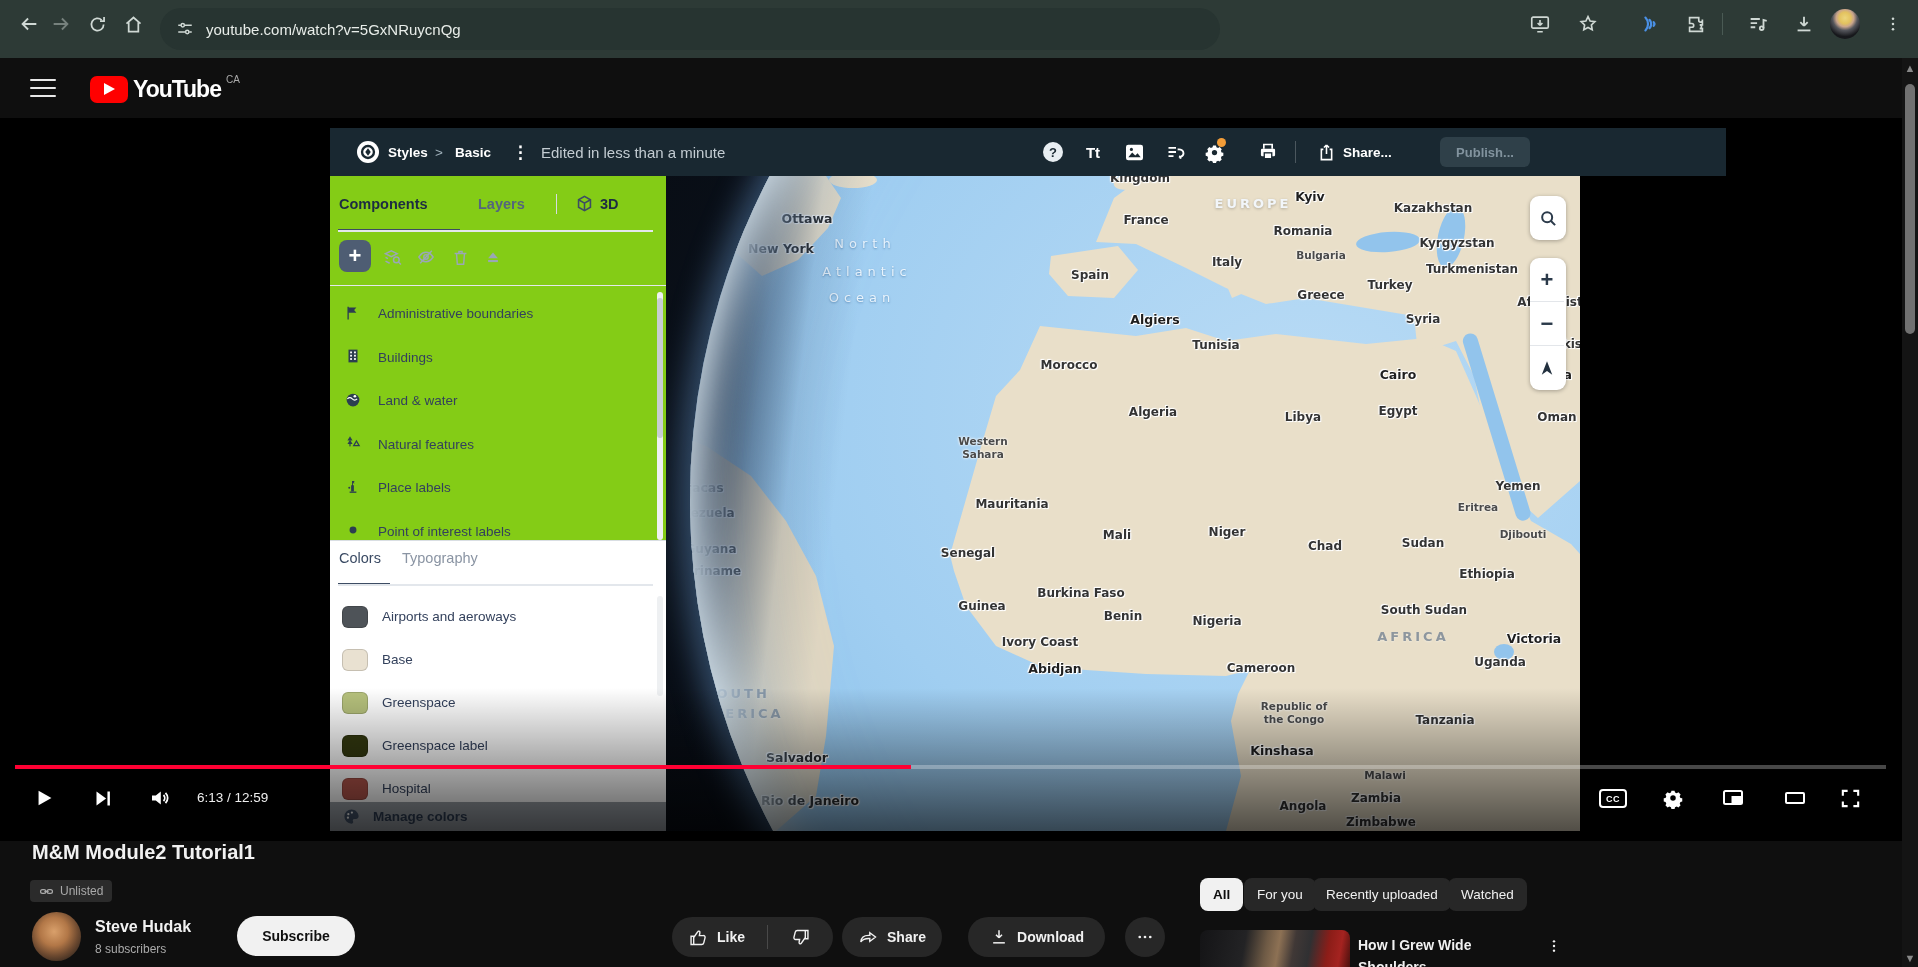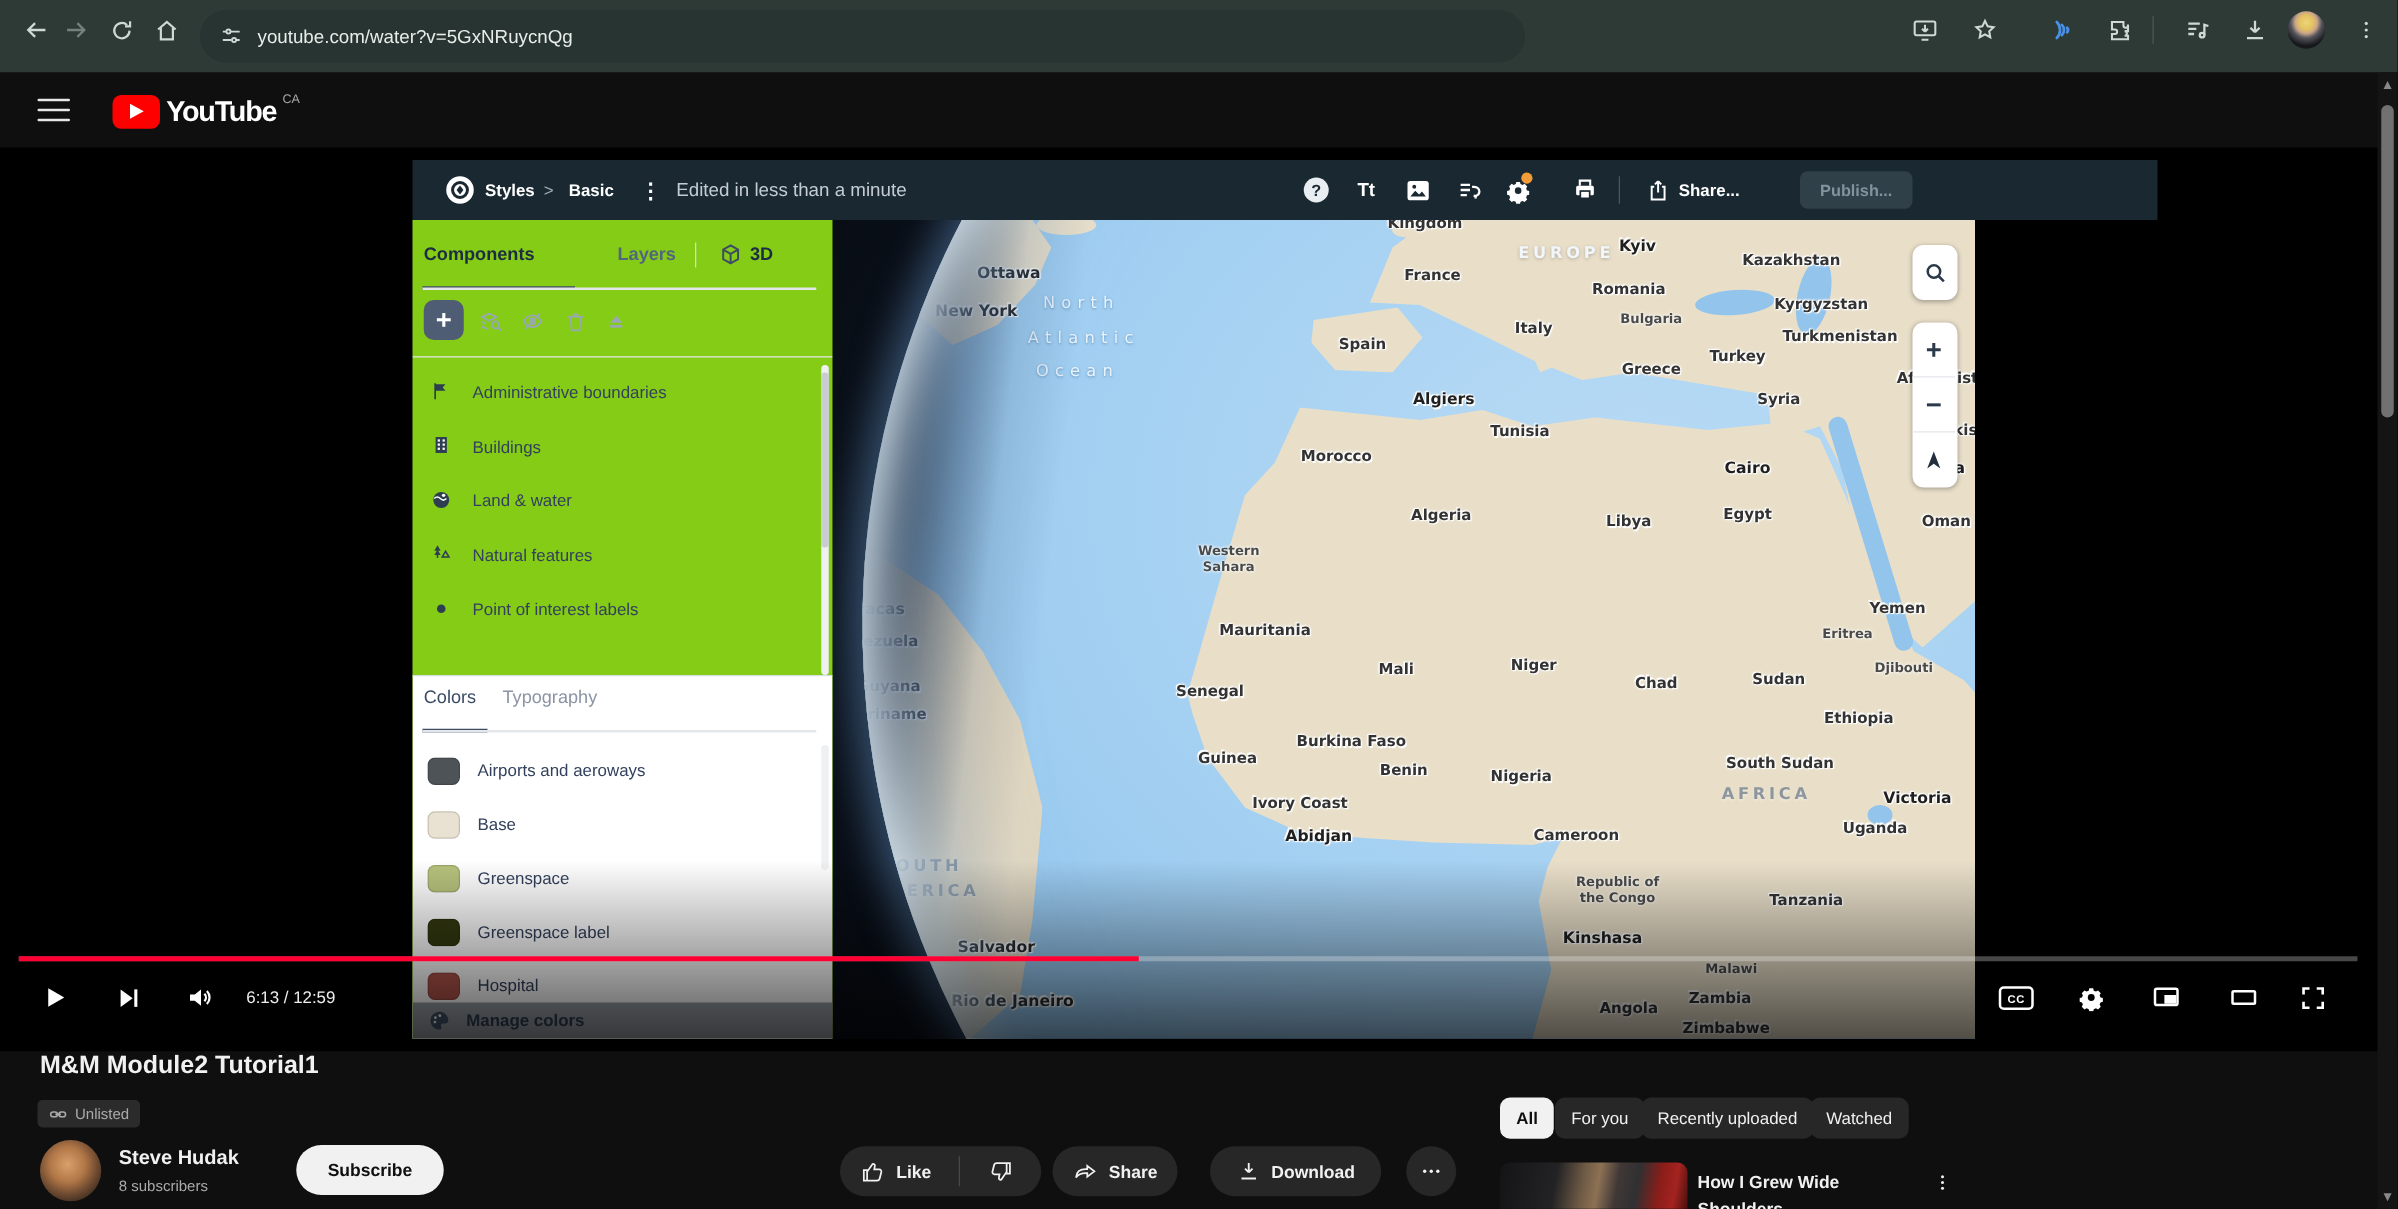--- a/index.html
+++ b/index.html
@@ -141,21 +141,21 @@
       </svg>
   </div>
   <div id="url-pill" class="abs">
     <span>
       <svg width="18" height="18" viewBox="0 0 24 24" fill="none" stroke="#cfd8d4" stroke-width="2">
           <circle cx="9" cy="7" r="2.2"></circle>
           <path d="M3 7h3.6M11.4 7H21M3 16h9M17.6 16H21"></path>
           <circle cx="15" cy="16" r="2.2"></circle>
         </svg>
     </span>
-    <span id="url-text">youtube.com/water?v=5GxNRuycnQg</span>
+    <span id="url-text">youtube.com/watch?v=5GxNRuycnQg</span>
   </div>
   <div class="abs cicon" style="left:1527px">
     <svg width="22" height="22" viewBox="0 0 24 24" fill="none" stroke="#cfd8d4" stroke-width="1.8">
         <rect x="3" y="4.5" width="18" height="12" rx="1.5"></rect>
         <path d="M9 20.5h6M12 7.5v6m0 0l-2.6-2.6M12 13.5l2.6-2.6"></path>
       </svg>
   </div>
   <div class="abs cicon" style="left:1575px">
     <svg width="22" height="22" viewBox="0 0 24 24" fill="none" stroke="#cfd8d4" stroke-width="1.8">
         <path d="M12 4l2.3 4.8 5.2.7-3.8 3.6.9 5.2-4.6-2.5-4.6 2.5.9-5.2L4.5 9.5l5.2-.7z"></path>
@@ -404,21 +404,21 @@
             <path d="M8 8H5.5v13h13V8H16"></path>
             <path d="M12 14V2.5m0 0L8.8 5.7M12 2.5l3.2 3.2"></path>
           </svg>
       </div>
       <div class="abs vtb" style="left:1013px;font-weight:bold">Share...</div>
       <div id="publishbtn" class="abs">Publish...</div>
     </div>
 
     <div id="panel" class="abs">
       <div class="abs ptab on" style="left:9px;top:20px">Components</div>
-      <div class="abs ptab" style="left:164px;top:20px">Layers</div>
+      <div class="abs ptab" style="left:148px;top:20px">Layers</div>
       <div class="abs" style="left:226px;top:18px;width:1px;height:20px;background:#d6dbe1"></div>
       <div class="abs" style="left:245px;top:18px;display:flex;gap:6px;align-items:center">
         <svg width="19" height="19" viewBox="0 0 24 24" fill="none" stroke="#3d4c63" stroke-width="2">
             <path d="M12 3l7.5 4.2v9.6L12 21l-7.5-4.2V7.2z"></path>
             <path d="M12 11.5L19.5 7.2M12 11.5L4.5 7.2M12 11.5V21"></path>
           </svg>
         <span class="ptab on">3D</span>
       </div>
       <div id="pulite" class="abs"></div>
       <div id="ptrack" class="abs"></div>
@@ -489,20 +489,30 @@
           <div class="crow">
             <span class="ic">
               <svg width="18" height="18" viewBox="0 0 24 24">
                 <path d="M8 3l3.4 5.8H4.6z" fill="#2c3e50"></path>
                 <path d="M8 7.5l3.4 5.8H4.6z" fill="#2c3e50"></path>
                 <rect x="7.2" y="13.3" width="1.6" height="3.2" fill="#2c3e50"></rect>
                 <path d="M13 15.5l3.6-6.2 3.6 6.2z" fill="none" stroke="#2c3e50" stroke-width="1.7"></path>
               </svg>
             </span>
             <span>Natural features</span>
+          </div>
+          <div class="crow">
+            <span class="ic">
+              <svg width="18" height="18" viewBox="0 0 24 24">
+                <path d="M9.5 18v-8.5h1.2V4h3.6l-1.4 1.5L14.3 7h-2.4v2.5h1.3V18z" fill="#2c3e50"></path>
+                <rect x="7.5" y="18" width="9" height="1.8" fill="#2c3e50"></rect>
+                <circle cx="7" cy="13" r="1.3" fill="#2c3e50"></circle>
+              </svg>
+            </span>
+            <span>Place labels</span>
           </div>
           <div class="crow">
             <span class="ic">
               <svg width="18" height="18" viewBox="0 0 24 24">
                 <circle cx="12" cy="12" r="4.6" fill="#2c3e50"></circle>
               </svg>
             </span>
             <span>Point of interest labels</span>
           </div>
         </div>

